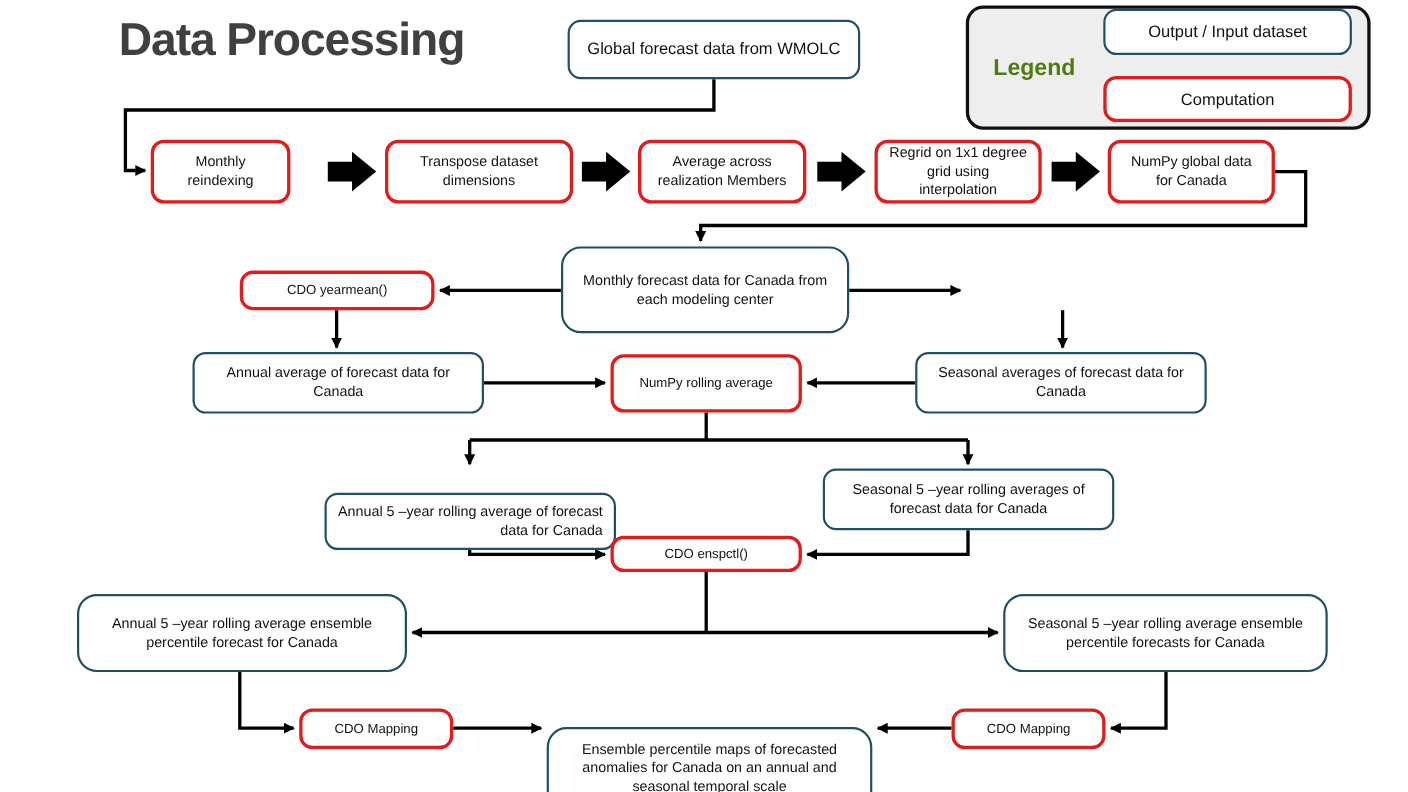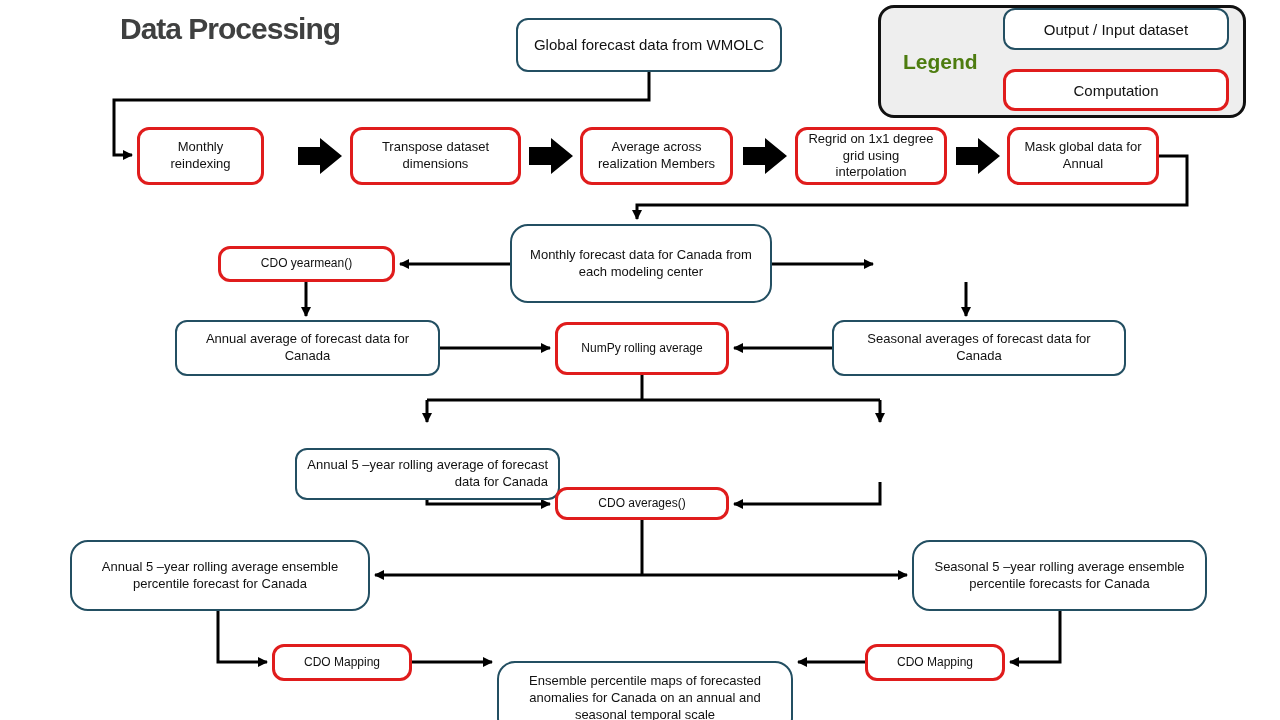--- a/index.html
+++ b/index.html
@@ -1,21 +1,21 @@
 <!DOCTYPE html>
 <html><head>
 <meta charset="utf-8">
 <style>
   html,body{margin:0;padding:0;background:#ffffff;}
   .canvas{
     position:relative;width:1280px;height:720px;background:#ffffff;
     font-family:"Liberation Sans", sans-serif;color:#111;overflow:hidden;
   }
   .title{
-    position:absolute;left:120px;top:12px;font-size:30px;font-weight:800;
+    position:absolute;left:108px;top:12px;font-size:42px;font-weight:800;
     color:#3f4040;letter-spacing:-1px;
   }
   .node{
     position:absolute;display:flex;align-items:center;justify-content:center;
     text-align:center;background:#ffffff;border-radius:12px;box-sizing:border-box;
     padding:4px 10px;line-height:1.3;z-index:2;font-size:13px;
   }
   .dataset{border:2.5px solid #234f62;}
   .computation{border:3px solid #e01c1c;}
   .big{font-size:12px;}
@@ -95,33 +95,34 @@
       <span>Computation</span>
     </div>
   </div>
 
   <div class="node dataset" style="left:516px;top:18px;width:266px;height:54px;font-size:15px;">Global forecast data from WMOLC</div>
 
   <div class="node computation" style="left:137px;top:127px;width:127px;height:58px;">Monthly reindexing</div>
   <div class="node computation" style="left:350px;top:127px;width:171px;height:58px;">Transpose dataset dimensions</div>
   <div class="node computation" style="left:580px;top:127px;width:153px;height:58px;">Average across realization Members</div>
   <div class="node computation" style="left:795px;top:127px;width:152px;height:58px;">Regrid on 1x1 degree grid using interpolation</div>
-  <div class="node computation" style="left:1007px;top:127px;width:152px;height:58px;">Mask global data for Annual</div>
+  <div class="node computation" style="left:1007px;top:127px;width:152px;height:58px;">NumPy global data for Canada</div>
 
   <div class="node dataset" style="left:510px;top:224px;width:262px;height:79px;border-radius:18px;">Monthly forecast data for Canada from each modeling center</div>
 
   <div class="node computation big" style="left:218px;top:246px;width:177px;height:36px;">CDO yearmean()</div>
 
   <div class="node dataset" style="left:175px;top:320px;width:265px;height:56px;">Annual average of forecast data for Canada</div>
   <div class="node computation big" style="left:555px;top:322px;width:174px;height:53px;">NumPy rolling average</div>
-  <div class="node dataset" style="left:832px;top:320px;width:294px;height:56px;">Seasonal averages of forecast data for Canada</div>
+  <div class="node dataset" style="left:832px;top:320px;width:265px;height:56px;">Seasonal averages of forecast data for Canada</div>
 
   <div class="node dataset" style="left:295px;top:448px;width:265px;height:52px;text-align:right;">Annual 5 –year rolling average of forecast data for Canada</div>
+  <div class="node dataset" style="left:748px;top:426px;width:265px;height:56px;">Seasonal 5 –year rolling averages of forecast data for Canada</div>
 
-  <div class="node computation big" style="left:555px;top:487px;width:174px;height:33px;">CDO averages()</div>
+  <div class="node computation big" style="left:555px;top:487px;width:174px;height:33px;">CDO enspctl()</div>
 
   <div class="node dataset" style="left:70px;top:540px;width:300px;height:71px;border-radius:18px;">Annual 5 –year rolling average ensemble percentile forecast for Canada</div>
   <div class="node dataset" style="left:912px;top:540px;width:295px;height:71px;border-radius:18px;">Seasonal 5 –year rolling average ensemble percentile forecasts for Canada</div>
 
   <div class="node computation big" style="left:272px;top:644px;width:140px;height:37px;">CDO Mapping</div>
   <div class="node dataset" style="left:497px;top:625px;width:296px;height:75px;border-radius:18px;margin-top:36px;">Ensemble percentile maps of forecasted anomalies for Canada on an annual and seasonal temporal scale</div>
   <div class="node computation big" style="left:865px;top:644px;width:140px;height:37px;">CDO Mapping</div>
 
 </div>
 

